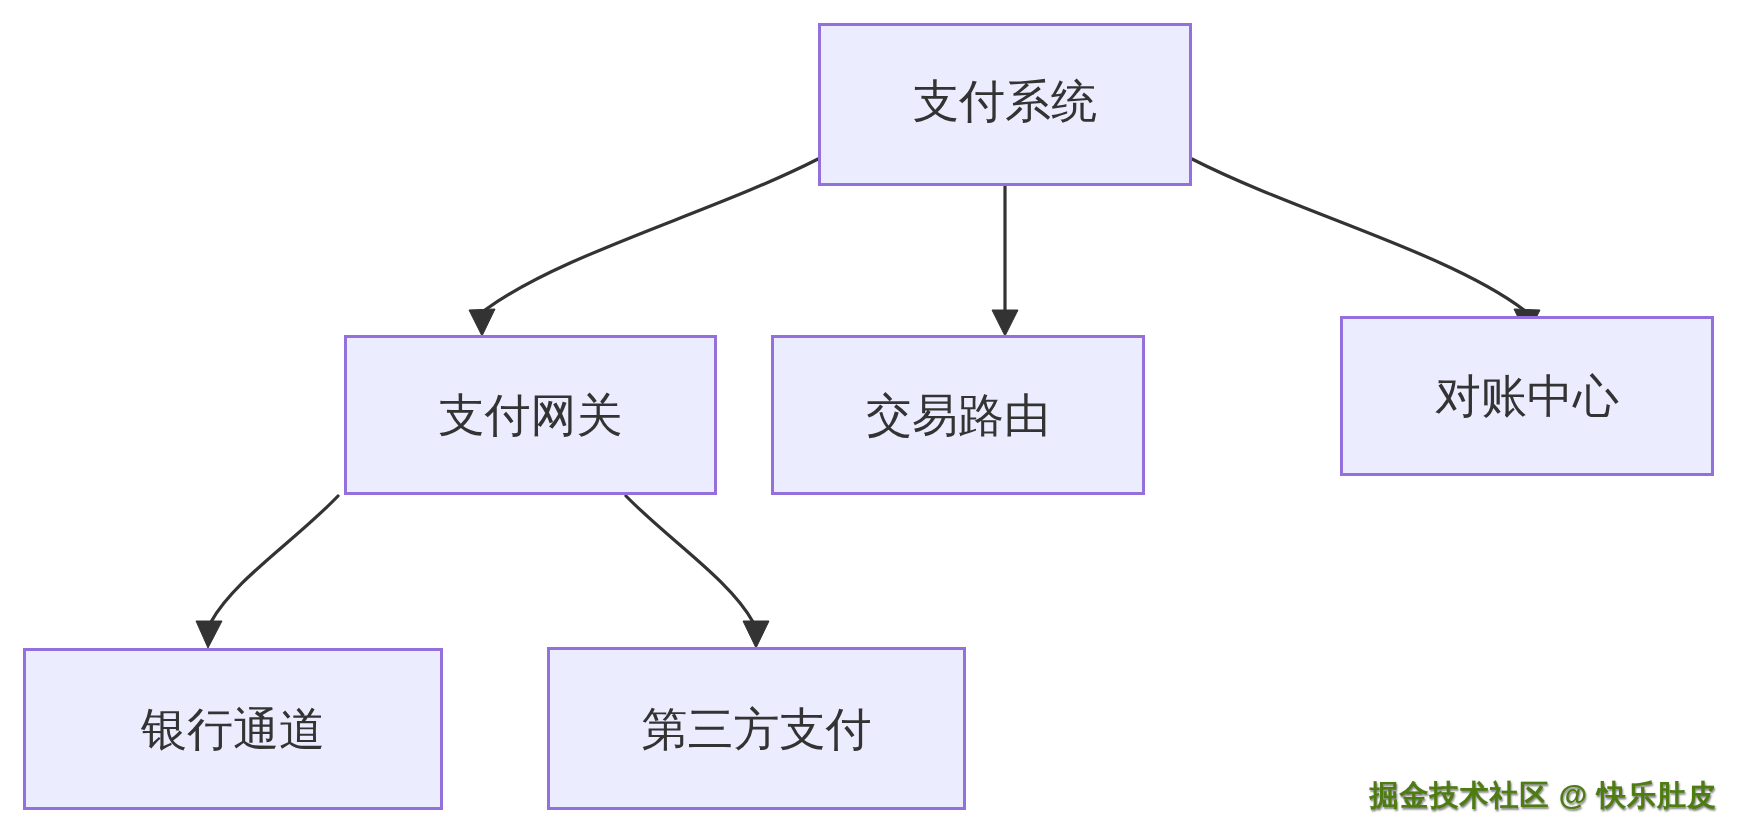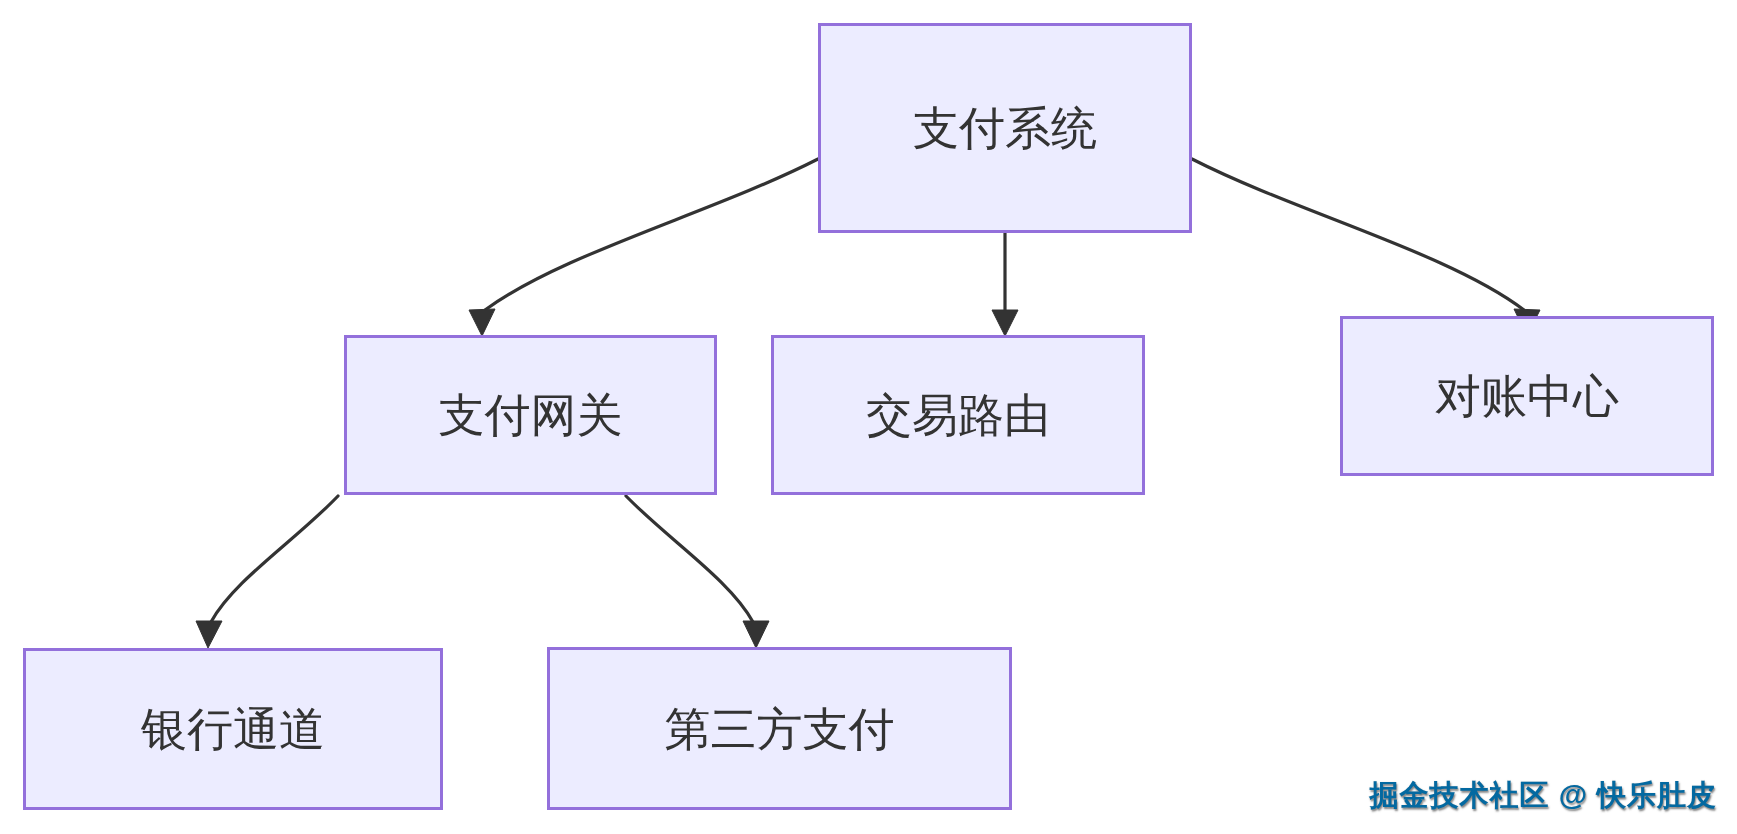--- a/index.html
+++ b/index.html
@@ -49,21 +49,21 @@
     line-height:1;
     white-space:nowrap;
   }
   .watermark{
     position:absolute;
     right:20px;
     bottom:18px;
     font-size:29px;
     font-weight:bold;
     letter-spacing:1px;
-    color:#0369a1;
+    color:#4d7c0f;
     text-shadow:1px 2px 2px rgba(90,90,90,0.75), 0 0 1px rgba(150,150,150,0.5);
     white-space:nowrap;
   }
 </style>
 </head>
 <body>
 
 <div class="canvas">
 
   <svg class="edges-layer" viewBox="0 0 1737 834" aria-hidden="true">
@@ -87,39 +87,39 @@
       <path class="edge" d="M 338 496 C 296 540, 234 580, 211 622"></path>
       <polygon class="arrowhead" points="208,648 196,621 222,621"></polygon>
     </g>
 
     <g>
       <path class="edge" d="M 626 496 C 669 540, 730 580, 753 622"></path>
       <polygon class="arrowhead" points="756,648 743,621 769,621"></polygon>
     </g>
   </svg>
 
-  <div class="node" style="left:818px; top:23px;  width:374px; height:210px;">
+  <div class="node" style="left:818px; top:23px;  width:374px; height:163px;font-family:Liberation Mono, monospace;">
     <span class="node-label">支付系统</span>
   </div>
 
   <div class="node" style="left:296px; top:335px; width:373px; height:160px;margin-left:48px;">
     <span class="node-label">支付网关</span>
   </div>
 
   <div class="node" style="left:771px; top:335px; width:374px; height:160px;">
     <span class="node-label">交易路由</span>
   </div>
 
   <div class="node" style="left:1340px; top:316px; width:374px; height:160px;">
     <span class="node-label">对账中心</span>
   </div>
 
   <div class="node" style="left:23px; top:648px; width:420px; height:162px;">
     <span class="node-label">银行通道</span>
   </div>
 
-  <div class="node" style="left:547px; top:647px; width:465px; height:163px;">
+  <div class="node" style="left:547px; top:647px; width:419px; height:163px;">
     <span class="node-label">第三方支付</span>
   </div>
 
   <div class="watermark">掘金技术社区 @ 快乐肚皮</div>
 
 </div>
 
 </body></html>

